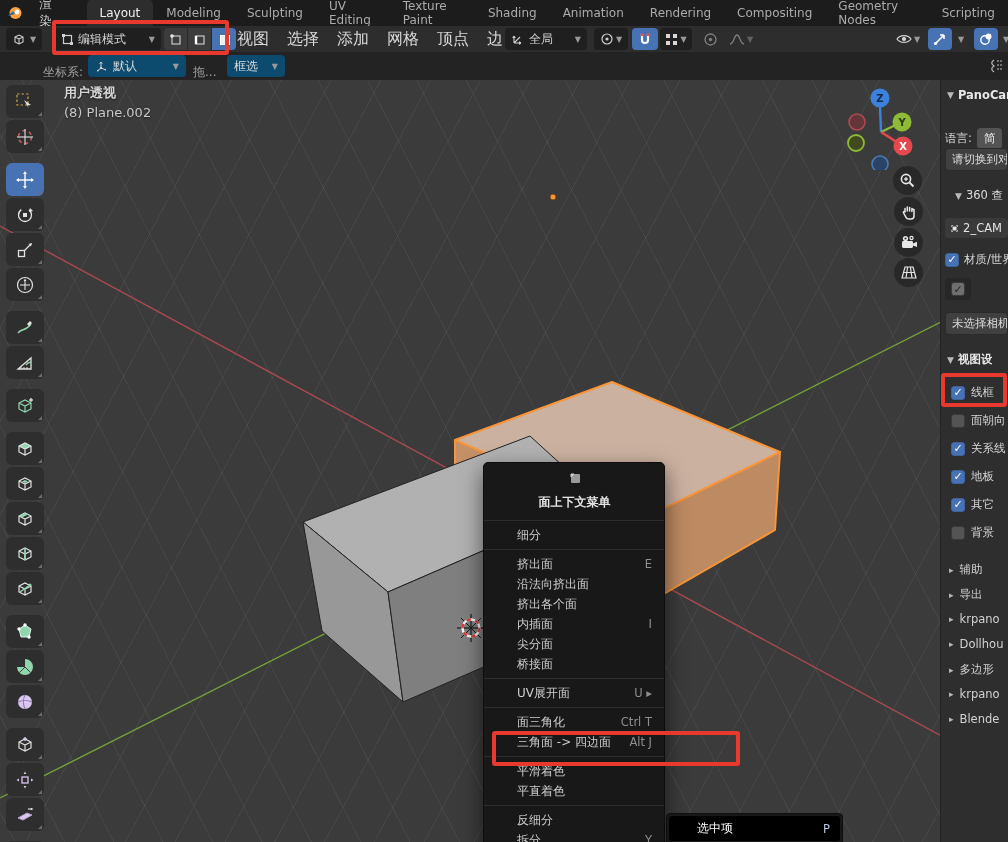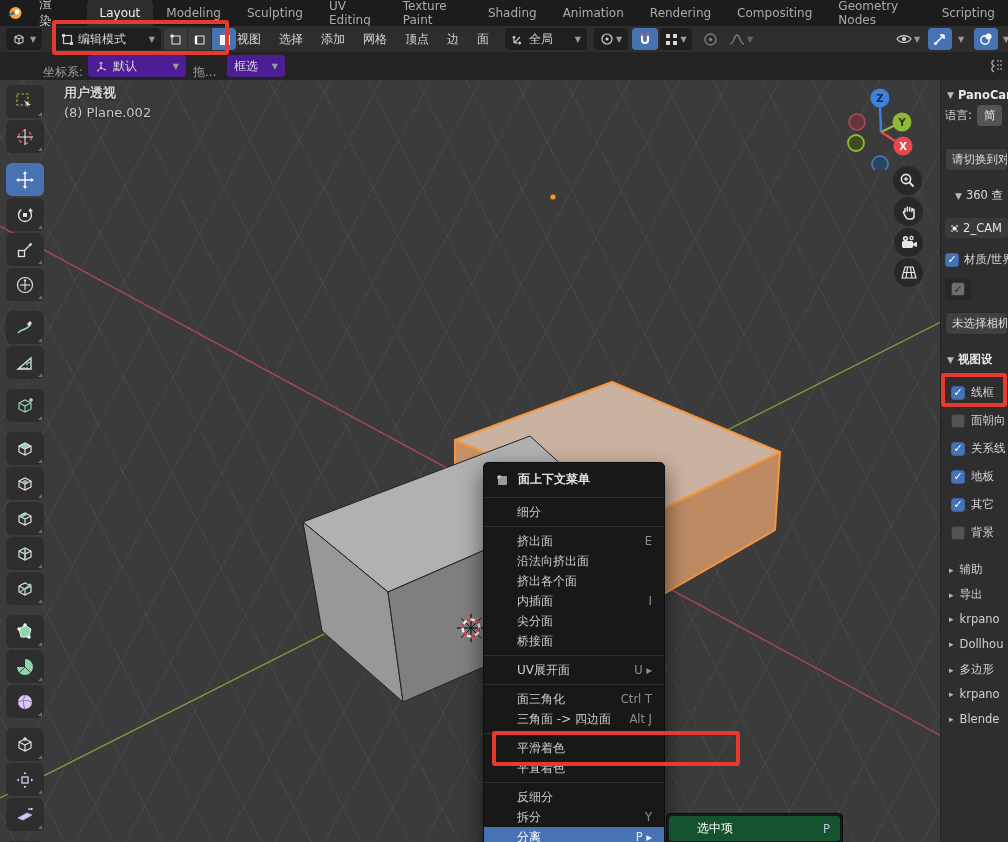--- a/index.html
+++ b/index.html
@@ -23,31 +23,31 @@
   .btn2 { position:absolute; top:2px; height:22px; background:#1f1f1f; border-radius:4px;
     display:flex; align-items:center; color:#d4d4d4; font-size:12px; gap:4px; padding:0 6px; }
   .chev { color:#9a9a9a; font-size:8px; }
   #mode-group { position:absolute; left:164px; top:2px; height:22px; display:flex; }
   .selmode { width:24px; height:22px; background:#3c3c3c; display:flex; align-items:center;
     justify-content:center; border-right:1px solid #2a2a2a; }
   .selmode:first-child { border-radius:4px 0 0 4px; }
   .selmode:last-child { border-radius:0 4px 4px 0; border-right:none; }
   .selmode.active { background:#4772b3; }
   #editor-menus { position:absolute; left:228px; top:0; height:26px; display:flex; }
-  .menu2 { color:#d8d8d8; font-size:12px; padding:0 9px; display:flex; align-items:center; }
+  .menu2 { color:#d8d8d8; font-size:16px; padding:0 9px; display:flex; align-items:center; }
   .iconbtn { position:absolute; top:2px; height:22px; border-radius:4px; background:#1f1f1f;
     display:flex; align-items:center; justify-content:center; gap:2px; padding:0 4px; }
   .iconbtn.blue { background:#4772b3; }
   .iconbtn.ghost { background:transparent; opacity:.5; }
 
   
   #row3 { position:absolute; left:0; top:52px; width:1008px; height:28px; background:#232323; }
   .lbl3 { position:absolute; top:0; height:40px; display:flex; align-items:center;
     color:#9f9f9f; font-size:12px; }
-  .drop3 { position:absolute; top:3px; height:22px; background:#4c1d95; border-radius:4px;
+  .drop3 { position:absolute; top:3px; height:22px; background:#0c4a6e; border-radius:4px;
     display:flex; align-items:center; gap:5px; padding:0 7px; color:#dcdcdc; font-size:12px; }
 
   
   #viewport { position:absolute; left:0; top:80px; width:1008px; height:762px;
     background:#3b3b3b; overflow:hidden; }
   .gridlayer { position:absolute; left:-500px; top:-500px; width:2200px; height:1900px; }
   #grid-a { background:repeating-linear-gradient(63deg, rgba(255,255,255,0.05) 0 1px, transparent 1px 44px); transform:none; }
   #grid-b { background:repeating-linear-gradient(118deg, rgba(255,255,255,0.05) 0 1px, transparent 1px 44px); }
   #vp-info { position:absolute; left:64px; top:4px; color:#d6d6d6; font-size:13px; font-weight:bold;
     text-shadow:0 1px 2px rgba(0,0,0,.5); }
@@ -88,34 +88,34 @@
   .chk-row { position:absolute; left:10px; right:0; display:flex; gap:6px; align-items:center;
     white-space:nowrap; overflow:hidden; }
   .coll-row { position:absolute; left:8px; right:0; display:flex; gap:6px; align-items:center;
     color:#d2d2d2; white-space:nowrap; overflow:hidden; }
 
   
   #ctx-menu { position:absolute; left:483px; top:382px; width:182px; background:#181818;
     border:1px solid #0d0d0d; border-radius:5px; box-shadow:0 8px 22px rgba(0,0,0,.55);
     padding:3px 0 5px 0; }
   #ctx-header { display:flex; align-items:center; gap:9px; padding:5px 10px 5px 11px;
-    color:#e4e4e4; font-size:12px; font-weight:bold; }
+    color:#e4e4e4; font-size:12px; font-weight:bold;flex-direction:column; }
   .ctx-sep { height:1px; background:#2e2e2e; margin:4px 0; }
   .ctx-item { height:20px; display:flex; align-items:center; padding:0 12px 0 33px;
     color:#cdcdcd; font-size:12px; }
   .ctx-item .sc { margin-left:auto; color:#8f8f8f; font-size:11.5px; }
   .ctx-item.hl { background:#4772b3; color:#ffffff; }
   .ctx-item.hl .sc { color:#e8eef8; }
 
   
   #submenu { position:absolute; left:666px; top:733px; width:177px; height:44px; background:#181818;
     border:1px solid #0d0d0d; border-radius:4px; overflow:hidden; padding:2px; }
   .sub-item { height:25px; display:flex; align-items:center; padding:0 10px 0 28px;
     color:#cdcdcd; font-size:12px; border-radius:3px; }
-  .sub-item.hl { background:#14532d; color:#fff; }
+  .sub-item.hl { background:#000000; color:#fff; }
   .sub-item .sc { margin-left:auto; color:#b9c8e2; font-size:11.5px; }
 
   
   .annot { position:absolute; border:4px solid #e8392e; border-radius:3px; pointer-events:none; z-index:50; }
   #annot-mode { left:52px; top:20px; width:177px; height:35px; }
   #annot-wire { left:941px; top:373px; width:66px; height:34px; }
   #annot-sep  { left:492px; top:731px; width:248px; height:35px; }
 
   svg { display:block; }
   text { font-family:"DejaVu Sans","Liberation Sans",sans-serif; }
@@ -628,21 +628,21 @@
         <div class="sub-item"></div>
       </div>
 
   </div>
 
   <div id="sidebar">
     <div class="panel-h" style="position:absolute; left:6px; top:8px;">
       <span class="arrow">▼</span>
       <span>PanoCam</span>
     </div>
-    <div class="side-row" style="top:25px;">
+    <div class="side-row" style="top:48px;">
       <span>语言:</span>
       <span class="side-field">简</span>
     </div>
     <div class="side-row" style="top:68px;">
       <span class="side-btn" style="width:100%;">请切换到对</span>
     </div>
     <div class="panel-h" style="position:absolute; left:14px; top:108px; font-weight:normal; color:#dcdcdc;">
       <span class="arrow">▼</span>
       <span>360 查</span>
     </div>

